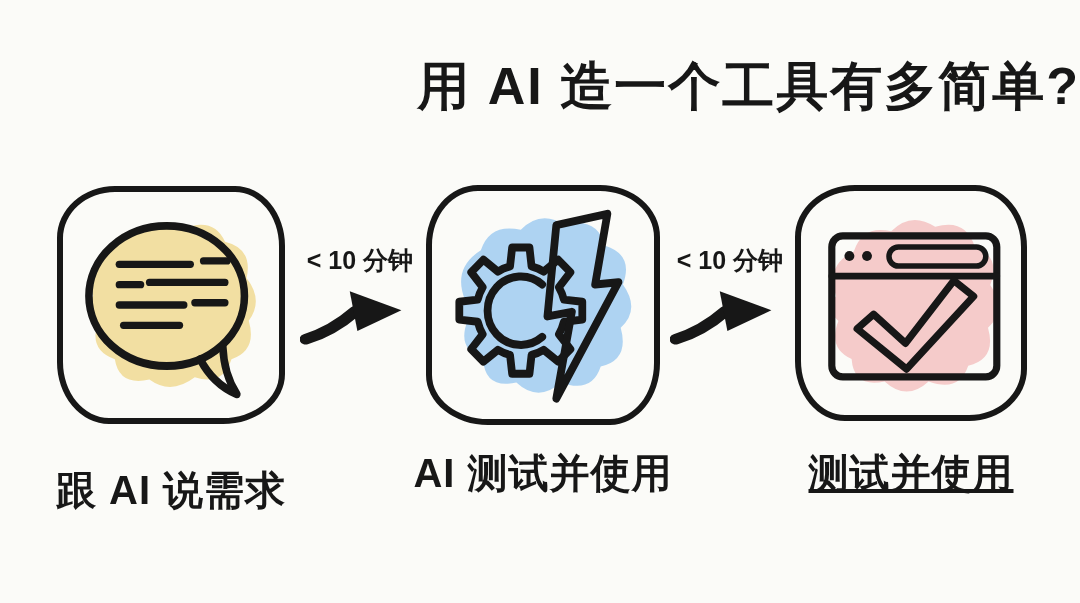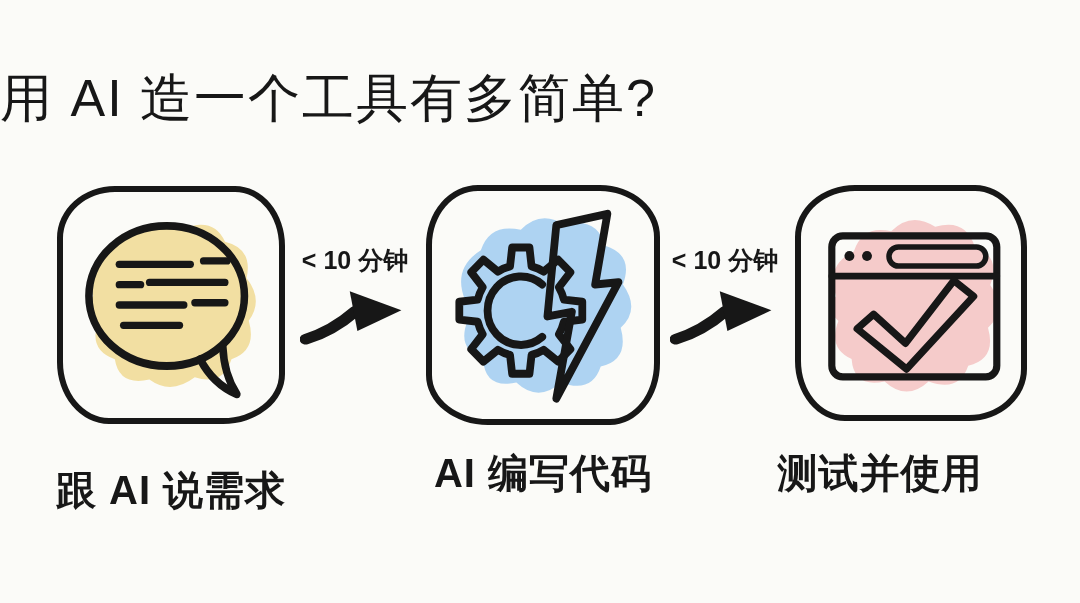--- a/index.html
+++ b/index.html
@@ -11,26 +11,25 @@
   body{
     background:var(--bg);
     font-family:"Liberation Sans", sans-serif;
     color:var(--ink);
     position:relative;
   }
   .stage{position:absolute;inset:0;}
   .title{
     position:absolute;
     top:52px;left:0;width:1080px;
-    text-align:left;
+    text-align:right;
     font-size:52px;
-    font-weight:400;
+    font-weight:700;
     letter-spacing:2px;
     color:var(--ink);
-    margin-top:12px;
   }
   .card{
     position:absolute;
     border:6px solid var(--ink);
     background:transparent;
   }
   .card svg{position:absolute;inset:0;width:100%;height:100%;}
   .card-1{left:57px;top:186px;width:228px;height:238px;border-radius:58px 50px 62px 52px / 52px 60px 50px 62px;}
   .card-2{left:426px;top:185px;width:234px;height:240px;border-radius:52px 60px 50px 62px / 60px 52px 62px 50px;}
   .card-3{left:795px;top:185px;width:232px;height:236px;border-radius:60px 52px 58px 50px / 52px 62px 52px 60px;}
@@ -40,29 +39,30 @@
     width:320px;
     text-align:center;
     font-size:40px;
     font-weight:800;
     letter-spacing:1px;
     white-space:nowrap;
     color:var(--ink);
   }
   .step-label-1{left:11px;margin-top:17px;}
   .step-label-2{left:383px;}
-  .step-label-3{left:720px;}
+  .step-label-3{left:751px;text-decoration:underline;}
   .arrow-group{position:absolute;width:116px;text-align:center;}
   .arrow-group-1{left:297px;top:244px;}
   .arrow-group-2{left:667px;top:244px;}
   .arrow-label{
     font-size:25px;
     font-weight:700;
     white-space:nowrap;
     color:var(--ink);
+    text-align:right;
   }
   .arrow-group svg{display:block;margin:6px auto 0 auto;}
   .ink{stroke:var(--ink);fill:none;stroke-linecap:round;stroke-linejoin:round;}
   .ink-fill{fill:var(--ink);stroke:none;}
 </style>
 </head>
 <body>
 
 <div class="stage">
 
@@ -124,16 +124,16 @@
       <rect class="ink" x="28" y="40" width="150" height="126" rx="10" stroke-width="6.5"></rect>
       <path class="ink" stroke-width="6" d="M28,76 H178"></path>
       <circle class="ink-fill" cx="44" cy="58" r="4.5"></circle>
       <circle class="ink-fill" cx="60" cy="58" r="4.5"></circle>
       <rect class="ink" x="80" y="50" width="88" height="17" rx="8.5" stroke-width="5"></rect>
       <path class="ink" stroke-width="6.5" d="M66,110 L95,136 L139,80 L157,94 L96,159 L51,123 Z"></path>
     </svg>
   </div>
 
   <div class="step-label step-label-1">跟 AI 说需求</div>
-  <div class="step-label step-label-2">AI 编写代码</div>
+  <div class="step-label step-label-2">AI 测试并使用</div>
   <div class="step-label step-label-3">测试并使用</div>
 
 </div>
 
 </body></html>

